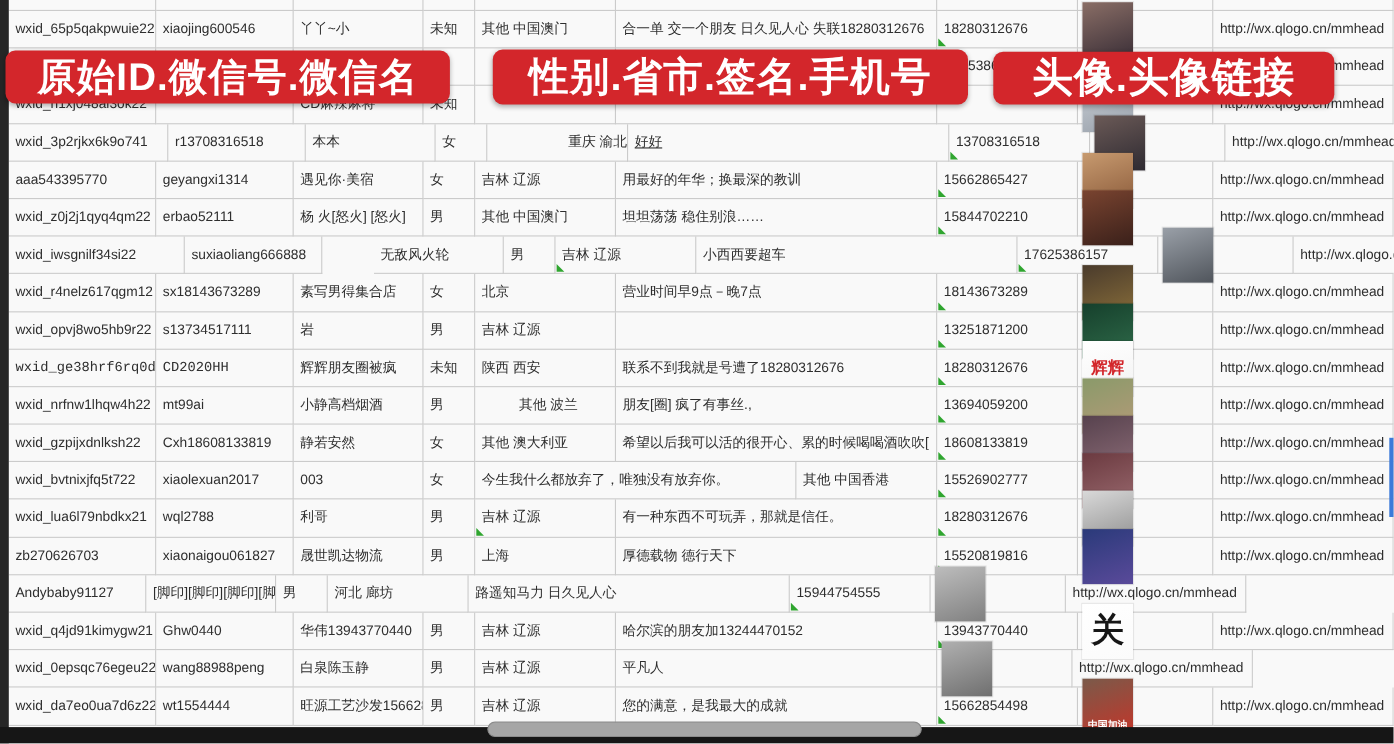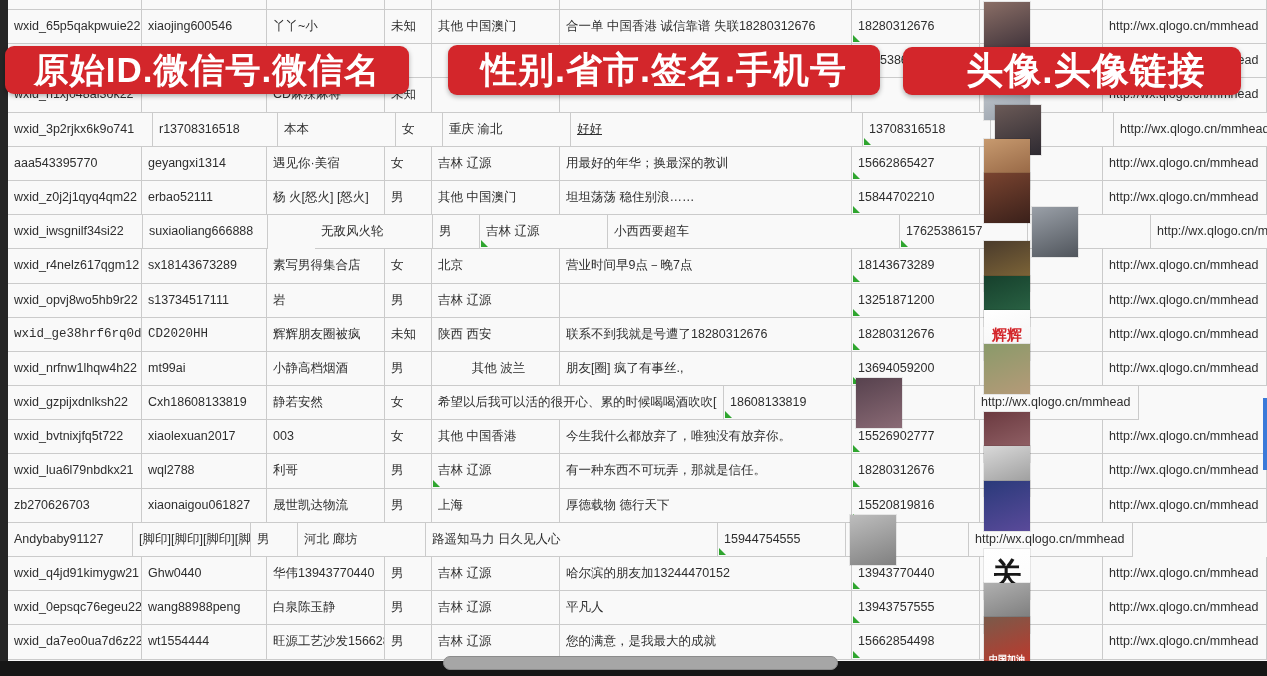--- a/index.html
+++ b/index.html
@@ -38,21 +38,21 @@
   .pad-phone{padding-left:28px;}
   
   .banner{
     position:absolute;z-index:10;background:#d3262b;color:#ffffff;
     border-radius:9px;display:flex;align-items:center;justify-content:center;
     font-weight:bold;box-shadow:0 2px 5px rgba(0,0,0,.3);
     white-space:nowrap;letter-spacing:1px;
   }
   .banner1{left:5px;top:46px;width:404px;height:48px;font-size:35px;}
   .banner2{left:448px;top:45px;width:432px;height:50px;font-size:36px;}
-  .banner3{left:903px;top:47px;width:310px;height:48px;font-size:37px;padding-left:28px;}
+  .banner3{left:903px;top:47px;width:310px;height:48px;font-size:37px;}
   
   .bottom-bar{position:absolute;left:0;bottom:0;width:1267px;height:15px;background:#161616;z-index:5;}
   .scroll-thumb{
     position:absolute;left:443px;top:656px;width:395px;height:14px;
     background:#a6a6a6;border-radius:7px;z-index:6;border:1px solid #8c8c8c;box-sizing:border-box;
   }
   .blue-edge{position:absolute;left:1263px;top:398px;width:4px;height:72px;background:#3b7ad9;z-index:3;}
 </style>
 </head>
 <body>
@@ -71,21 +71,21 @@
       <div class="cell" style="width: 123px;"></div>
       <div class="cell" style="width: 164px;"></div>
     </div>
   <div id="rows-container">
       <div class="row">
         <div class="cell" style="width: 134px;">wxid_65p5qakpwuie22</div>
         <div class="cell" style="width: 125px;">xiaojing600546</div>
         <div class="cell" style="width: 118px;">丫丫~小</div>
         <div class="cell" style="width: 47px;">未知</div>
         <div class="cell" style="width: 128px;">其他 中国澳门</div>
-        <div class="cell" style="width: 292px;">合一单 中国香港 诚信靠谱 失联18280312676</div>
+        <div class="cell" style="width: 292px;">合一单 交一个朋友 日久见人心 失联18280312676</div>
         <div class="cell" style="width: 128px;">18280312676<span class="tri"></span></div>
         <div class="cell avatar-cell" style="width: 123px;">
           <div class="avatar" style="background: linear-gradient(160deg, rgb(138, 110, 102), rgb(60, 48, 56));"></div>
         </div>
         <div class="cell" style="width: 164px;">http://wx.qlogo.cn/mmhead</div>
       </div>
       <div class="row">
         <div class="cell" style="width: 134px;"></div>
         <div class="cell" style="width: 125px;"></div>
         <div class="cell" style="width: 118px;"></div>
@@ -107,21 +107,21 @@
         <div class="cell avatar-cell" style="width: 123px;">
           <div class="avatar" style="background: linear-gradient(160deg, rgb(205, 210, 216), rgb(152, 160, 170));"></div>
         </div>
         <div class="cell" style="width: 164px;">http://wx.qlogo.cn/mmhead</div>
       </div>
       <div class="row">
         <div class="cell" style="width: 145px;">wxid_3p2rjkx6k9o741</div>
         <div class="cell" style="width: 125px;">r13708316518</div>
         <div class="cell" style="width: 118px;">本本</div>
         <div class="cell" style="width: 47px;">女</div>
-        <div class="cell" style="width: 128px;">重庆 渝北</div>
+        <div class="cell" style="width: 128px; text-align: right;">重庆 渝北</div>
         <div class="cell" style="width: 292px; text-decoration: underline;">好好</div>
         <div class="cell" style="width: 128px;">13708316518<span class="tri"></span></div>
         <div class="cell avatar-cell" style="width: 123px;">
           <div class="avatar" style="background: linear-gradient(160deg, rgb(107, 90, 87), rgb(46, 42, 49));"></div>
         </div>
         <div class="cell" style="width: 164px;">http://wx.qlogo.cn/mmhead</div>
       </div>
       <div class="row">
         <div class="cell" style="width: 134px;">aaa543395770</div>
         <div class="cell" style="width: 125px;">geyangxi1314</div>
@@ -142,21 +142,21 @@
         <div class="cell" style="width: 47px;">男</div>
         <div class="cell" style="width: 128px;">其他 中国澳门</div>
         <div class="cell" style="width: 292px;">坦坦荡荡 稳住别浪……</div>
         <div class="cell" style="width: 128px;">15844702210<span class="tri"></span></div>
         <div class="cell avatar-cell" style="width: 123px;">
           <div class="avatar" style="background: linear-gradient(160deg, rgb(122, 68, 48), rgb(58, 32, 26));"></div>
         </div>
         <div class="cell" style="width: 164px;">http://wx.qlogo.cn/mmhead</div>
       </div>
       <div class="row">
-        <div class="cell" style="width: 135px;">wxid_iwsgnilf34si22</div>
+        <div class="cell" style="width: 160px;">wxid_iwsgnilf34si22</div>
         <div class="cell" style="width: 125px;">suxiaoliang666888</div>
         <div class="cell" style="width: 118px; margin-left: 47px;">无敌风火轮</div>
         <div class="cell" style="width: 47px;">男</div>
         <div class="cell" style="width: 128px;">吉林 辽源<span class="tri"></span></div>
         <div class="cell" style="width: 292px;">小西西要超车</div>
         <div class="cell" style="width: 128px;">17625386157<span class="tri"></span></div>
         <div class="cell avatar-cell" style="width: 123px;">
           <div class="avatar" style="background: linear-gradient(160deg, rgb(154, 160, 168), rgb(80, 85, 92));"></div>
         </div>
         <div class="cell" style="width: 164px;">http://wx.qlogo.cn/mmhead</div>
@@ -213,34 +213,35 @@
         <div class="cell avatar-cell" style="width: 123px;">
           <div class="avatar" style="background: linear-gradient(160deg, rgb(138, 154, 106), rgb(181, 154, 120));"></div>
         </div>
         <div class="cell" style="width: 164px;">http://wx.qlogo.cn/mmhead</div>
       </div>
       <div class="row">
         <div class="cell" style="width: 134px;">wxid_gzpijxdnlksh22</div>
         <div class="cell" style="width: 125px;">Cxh18608133819</div>
         <div class="cell" style="width: 118px;">静若安然</div>
         <div class="cell" style="width: 47px;">女</div>
+        <div class="cell" style="width: 128px;">其他 澳大利亚</div>
         <div class="cell" style="width: 292px;">希望以后我可以活的很开心、累的时候喝喝酒吹吹[</div>
         <div class="cell" style="width: 128px;">18608133819<span class="tri"></span></div>
         <div class="cell avatar-cell" style="width: 123px;">
           <div class="avatar" style="background: linear-gradient(160deg, rgb(87, 66, 78), rgb(138, 106, 117));"></div>
         </div>
         <div class="cell" style="width: 164px;">http://wx.qlogo.cn/mmhead</div>
       </div>
       <div class="row">
         <div class="cell" style="width: 134px;">wxid_bvtnixjfq5t722</div>
         <div class="cell" style="width: 125px;">xiaolexuan2017</div>
         <div class="cell" style="width: 118px;">003</div>
         <div class="cell" style="width: 47px;">女</div>
+        <div class="cell" style="width: 292px;">今生我什么都放弃了，唯独没有放弃你。</div>
         <div class="cell" style="width: 128px;">其他 中国香港</div>
-        <div class="cell" style="width: 292px;">今生我什么都放弃了，唯独没有放弃你。</div>
         <div class="cell" style="width: 128px;">15526902777<span class="tri"></span></div>
         <div class="cell avatar-cell" style="width: 123px;">
           <div class="avatar" style="background: linear-gradient(160deg, rgb(107, 58, 64), rgb(154, 106, 111));"></div>
         </div>
         <div class="cell" style="width: 164px;">http://wx.qlogo.cn/mmhead</div>
       </div>
       <div class="row">
         <div class="cell" style="width: 134px;">wxid_lua6l79nbdkx21</div>
         <div class="cell" style="width: 125px;">wql2788</div>
         <div class="cell" style="width: 118px;">利哥</div>
@@ -293,21 +294,20 @@
         </div>
         <div class="cell" style="width: 164px;">http://wx.qlogo.cn/mmhead</div>
       </div>
       <div class="row">
         <div class="cell" style="width: 134px;">wxid_0epsqc76egeu22</div>
         <div class="cell" style="width: 125px;">wang88988peng</div>
         <div class="cell" style="width: 118px;">白泉陈玉静</div>
         <div class="cell" style="width: 47px;">男</div>
         <div class="cell" style="width: 128px;">吉林 辽源</div>
         <div class="cell" style="width: 292px;">平凡人</div>
-        <div class="cell" style="width: 128px;">13943757555<span class="tri"></span></div>
         <div class="cell avatar-cell" style="width: 123px;">
           <div class="avatar" style="background: linear-gradient(160deg, rgb(176, 176, 176), rgb(111, 111, 111));"></div>
         </div>
         <div class="cell" style="width: 164px;">http://wx.qlogo.cn/mmhead</div>
       </div>
       <div class="row">
         <div class="cell" style="width: 134px;">wxid_da7eo0ua7d6z22</div>
         <div class="cell" style="width: 125px;">wt1554444</div>
         <div class="cell" style="width: 118px;">旺源工艺沙发15662854</div>
         <div class="cell" style="width: 47px;">男</div>

